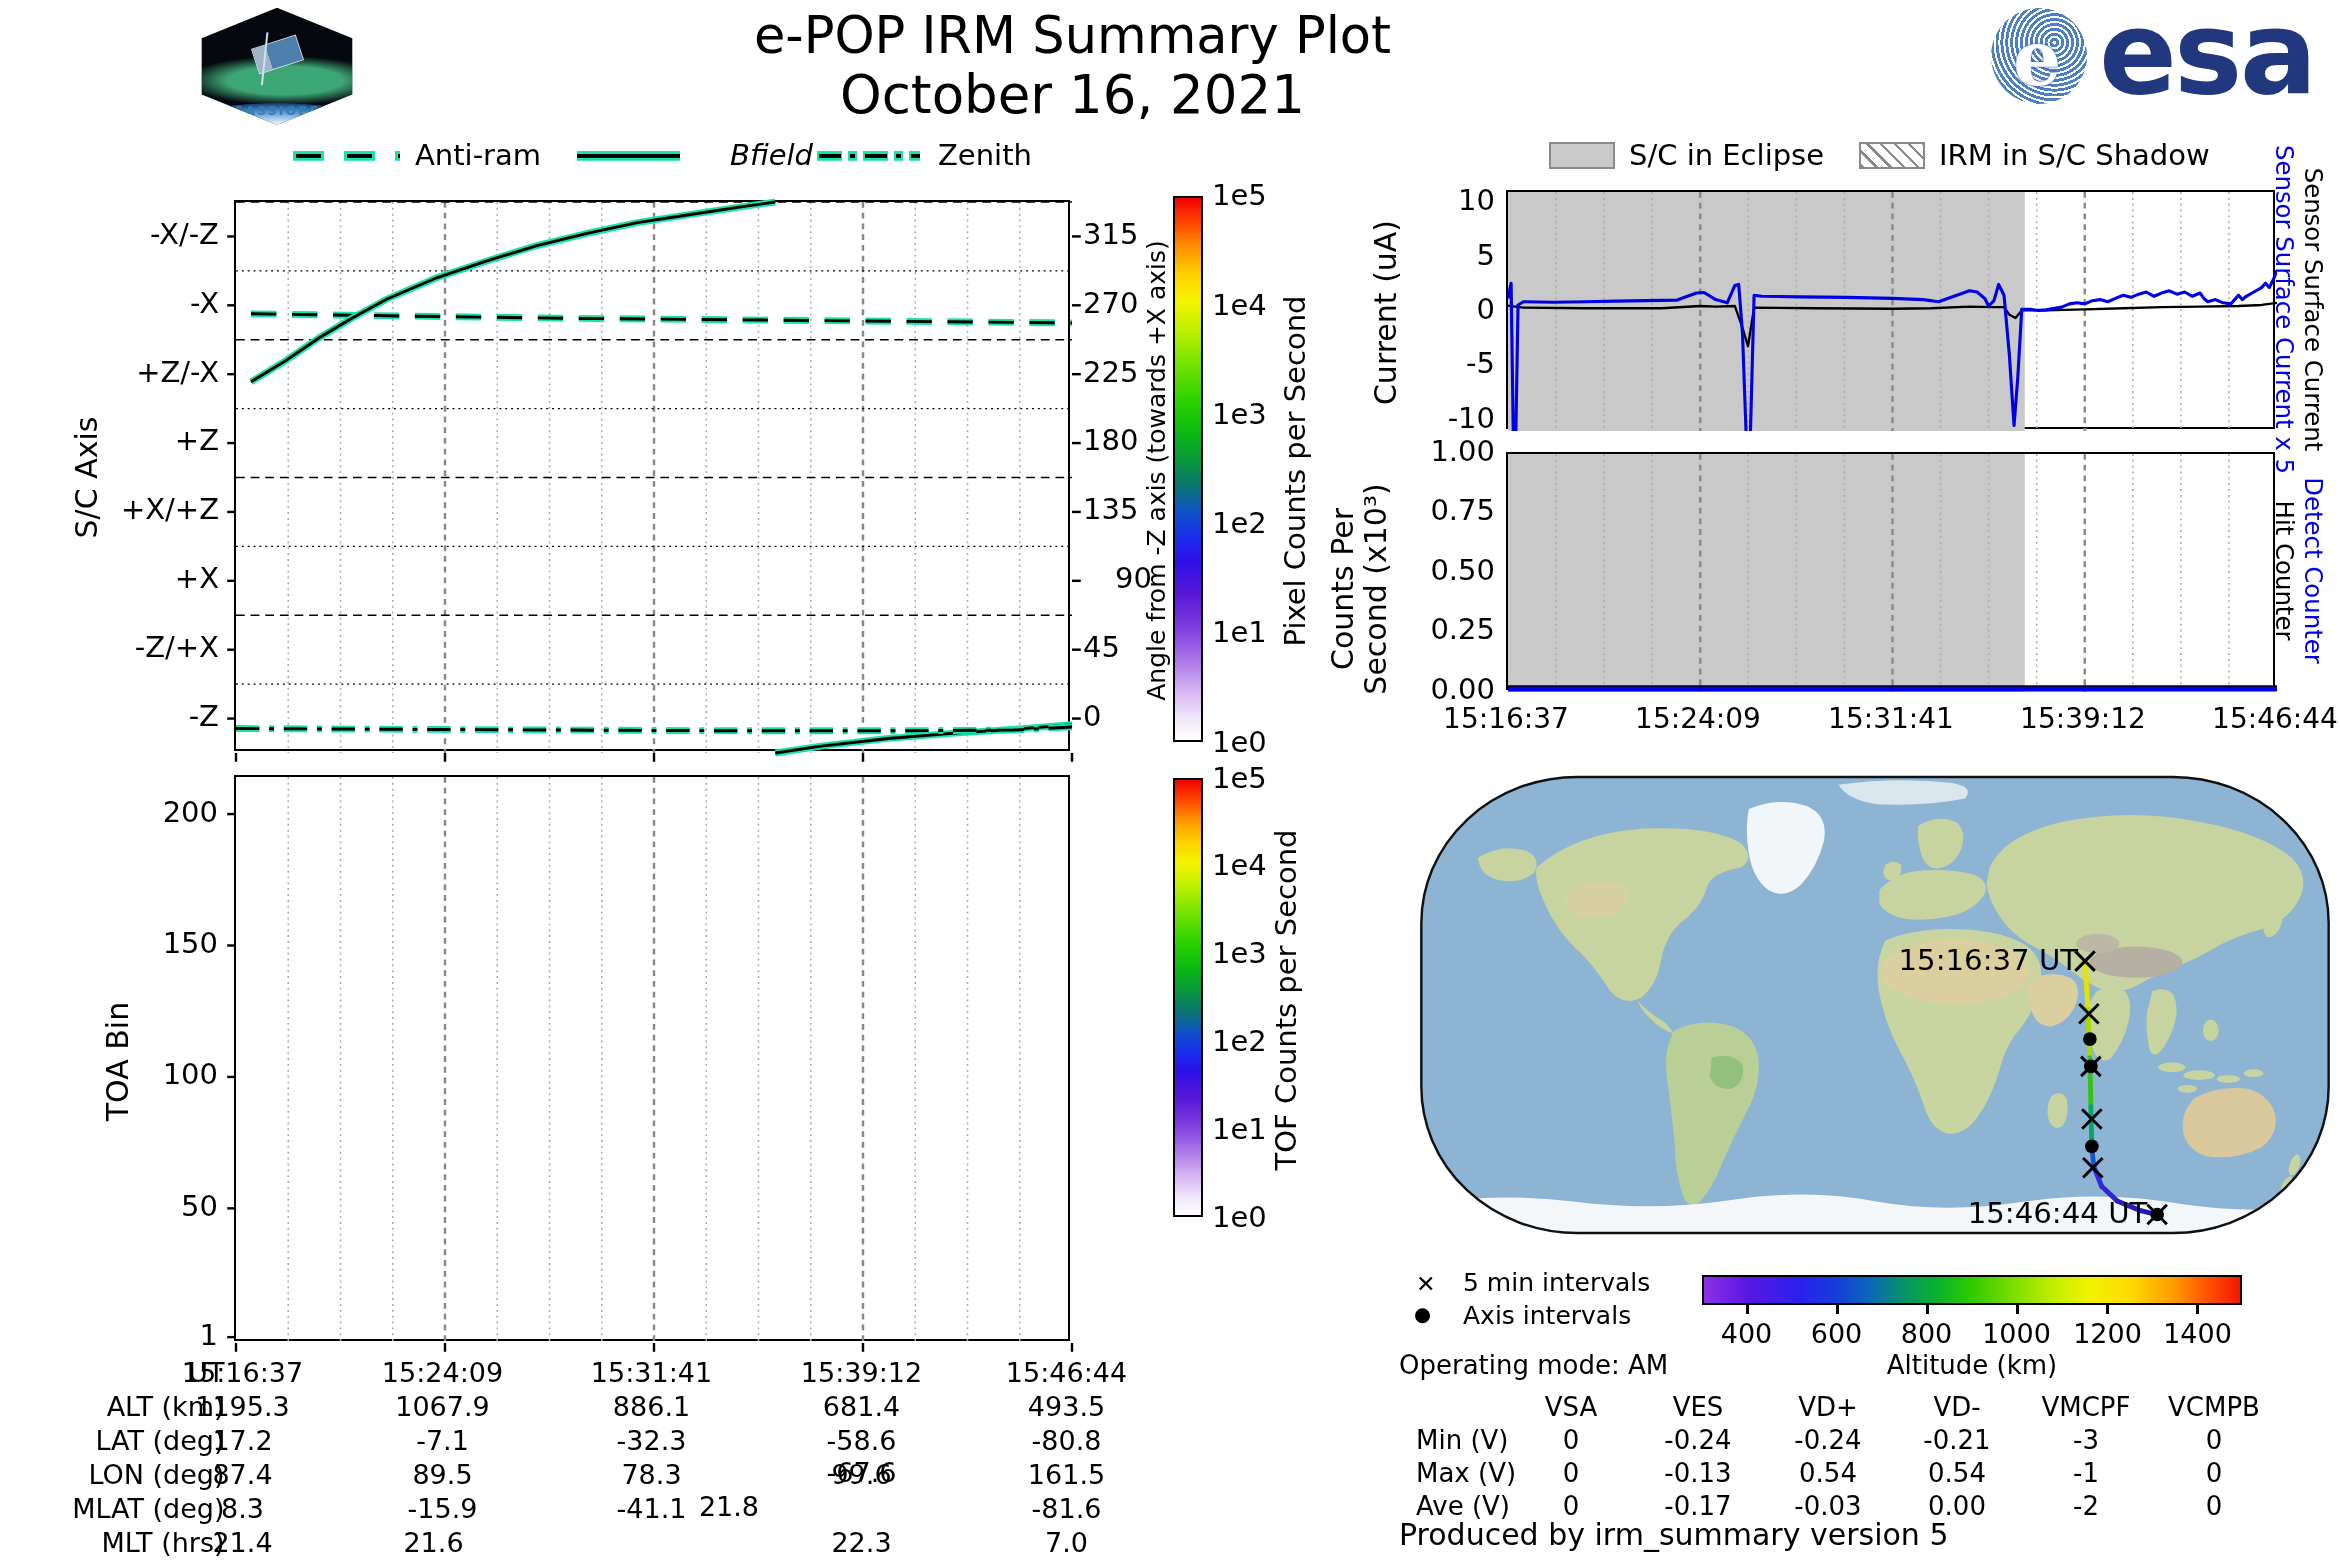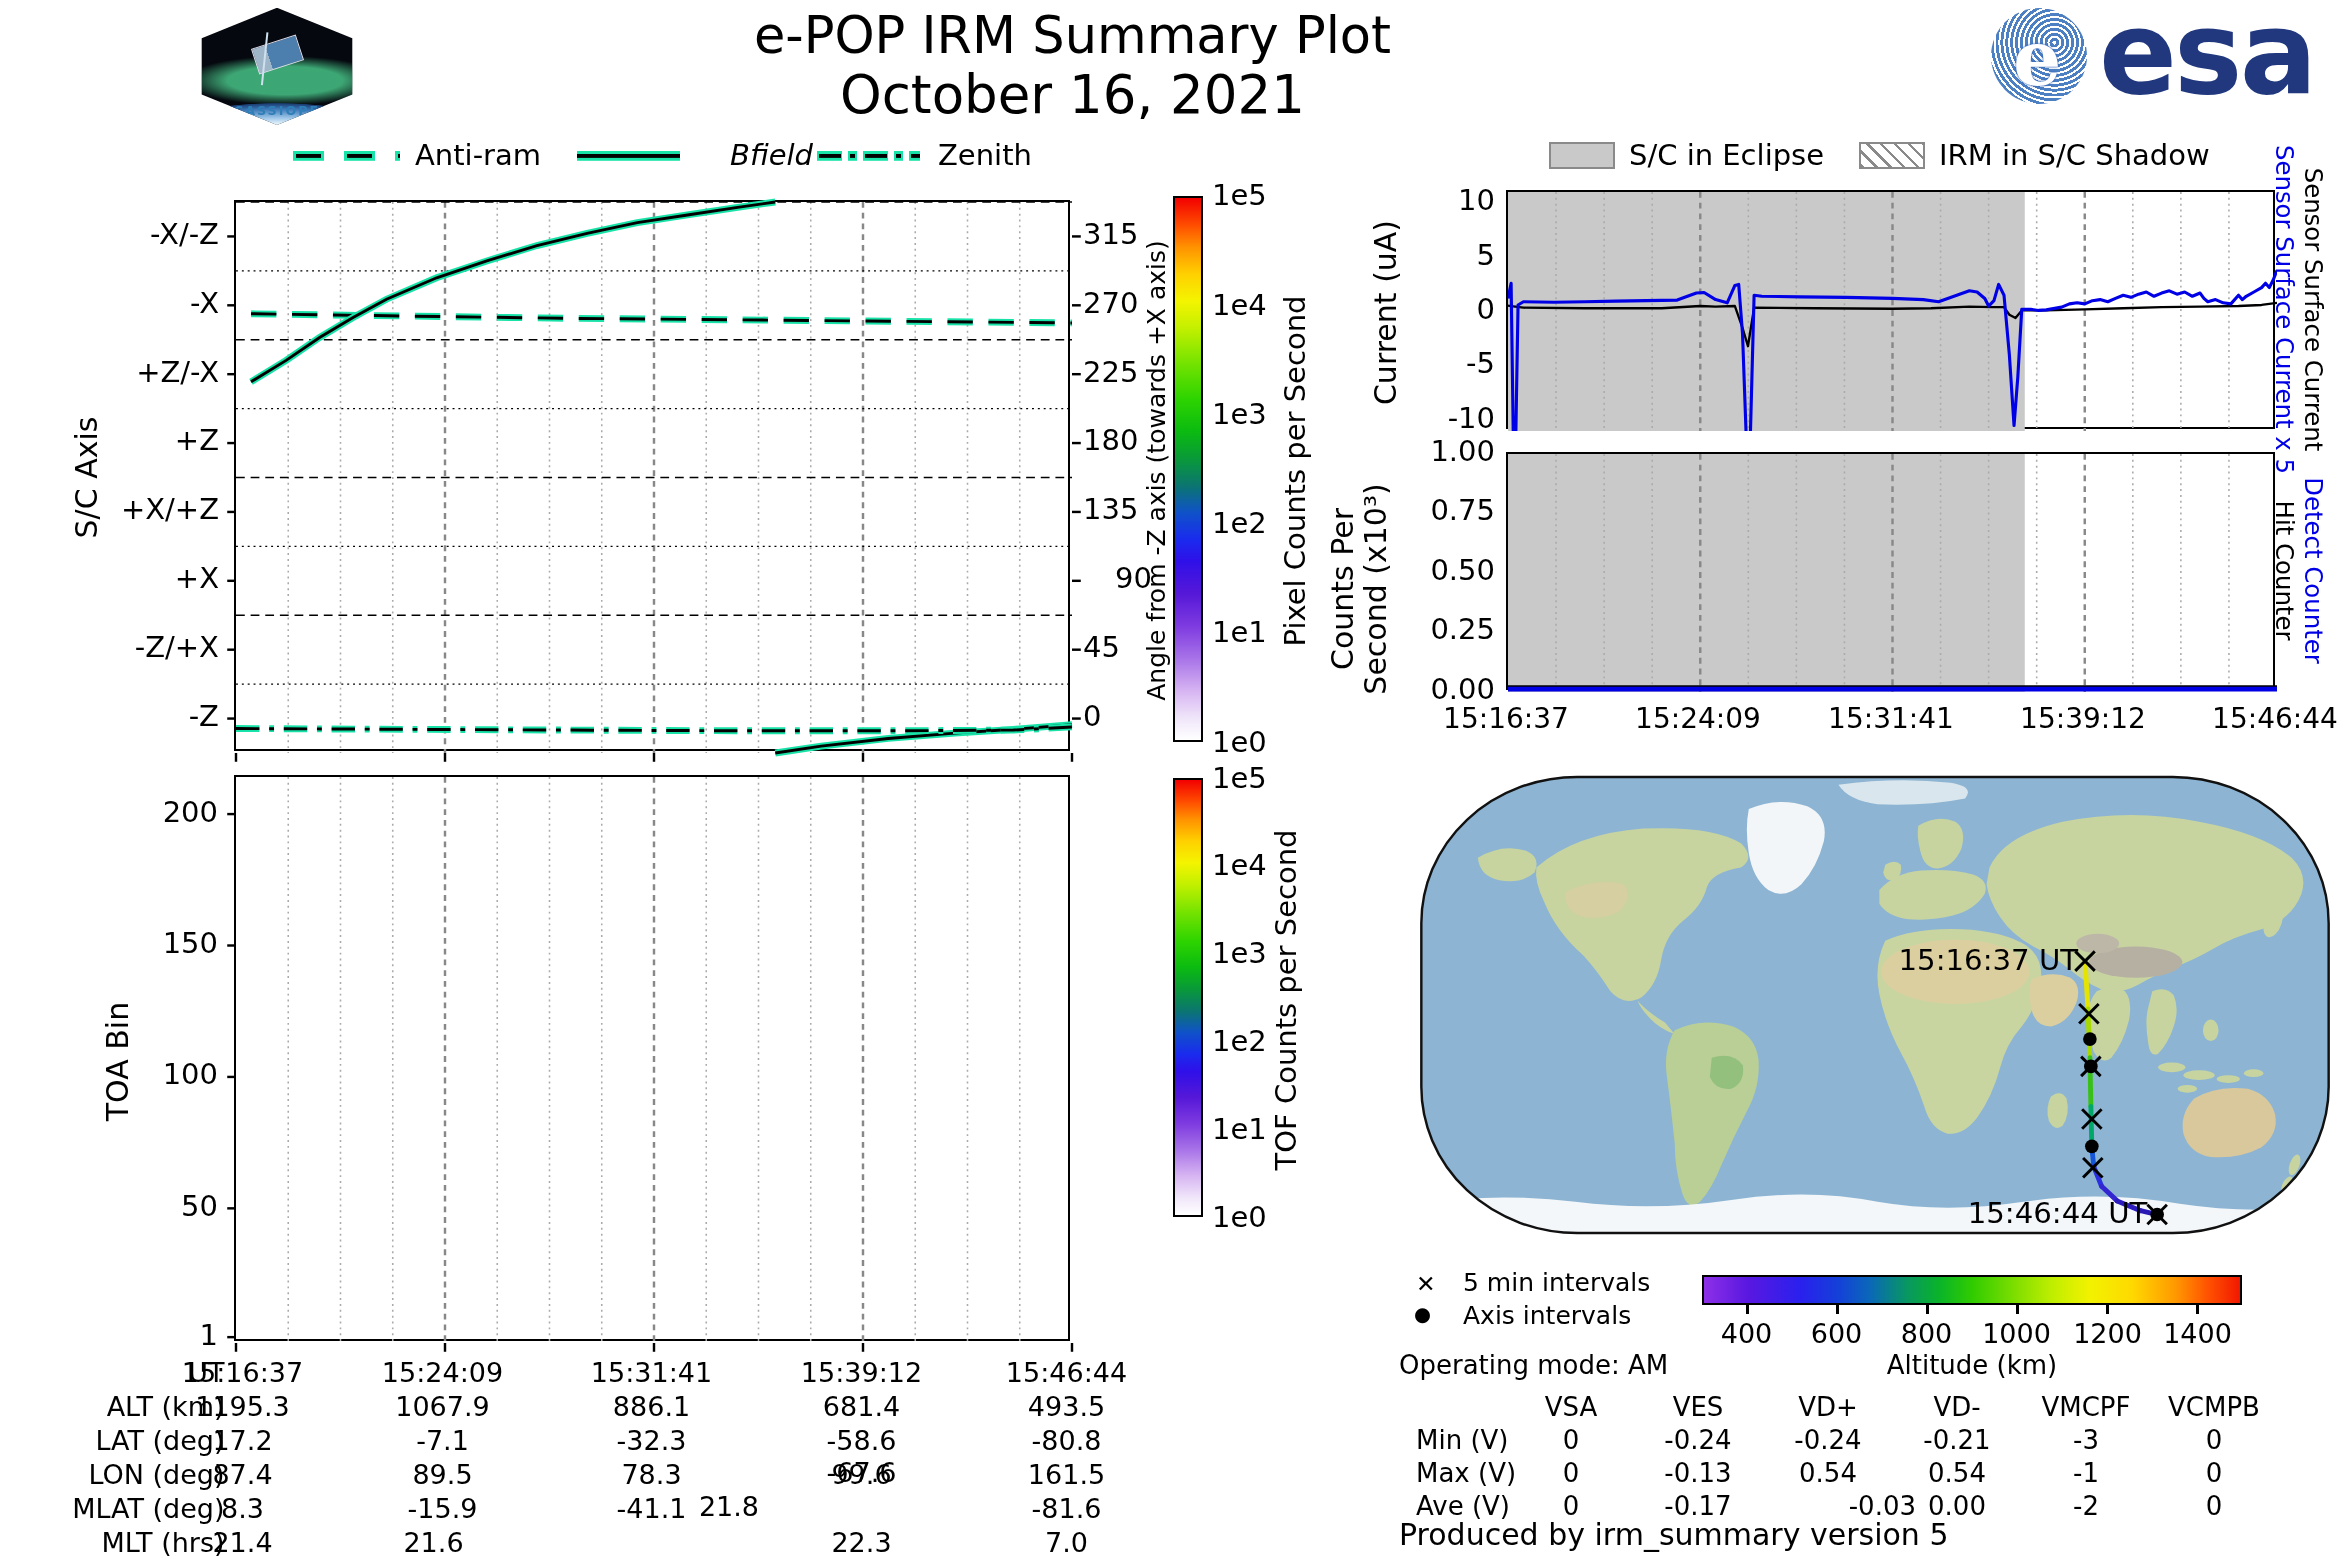--- a/index.html
+++ b/index.html
@@ -476,20 +476,20 @@
       <div class="tbl-cell" style="left: 1416px; top: 1459px; width: 146px; font-size: 26px;">Max (V)</div>
       <div class="tbl-cell c-align" style="left: 1483px; top: 1459px; width: 176px; font-size: 26px;">0</div>
       <div class="tbl-cell c-align" style="left: 1610px; top: 1459px; width: 176px; font-size: 26px;">-0.13</div>
       <div class="tbl-cell c-align" style="left: 1740px; top: 1459px; width: 176px; font-size: 26px;">0.54</div>
       <div class="tbl-cell c-align" style="left: 1869px; top: 1459px; width: 176px; font-size: 26px;">0.54</div>
       <div class="tbl-cell c-align" style="left: 1998px; top: 1459px; width: 176px; font-size: 26px;">-1</div>
       <div class="tbl-cell c-align" style="left: 2126px; top: 1459px; width: 176px; font-size: 26px;">0</div>
       <div class="tbl-cell" style="left: 1416px; top: 1492px; width: 146px; font-size: 26px;">Ave (V)</div>
       <div class="tbl-cell c-align" style="left: 1483px; top: 1492px; width: 176px; font-size: 26px;">0</div>
       <div class="tbl-cell c-align" style="left: 1610px; top: 1492px; width: 176px; font-size: 26px;">-0.17</div>
-      <div class="tbl-cell c-align" style="left: 1740px; top: 1492px; width: 176px; font-size: 26px; text-align: right;">-0.03</div>
+      <div class="tbl-cell c-align" style="left: 1740px; top: 1492px; width: 176px; font-size: 26px;">-0.03</div>
       <div class="tbl-cell c-align" style="left: 1869px; top: 1492px; width: 176px; font-size: 26px;">0.00</div>
       <div class="tbl-cell c-align" style="left: 1998px; top: 1492px; width: 176px; font-size: 26px;">-2</div>
       <div class="tbl-cell c-align" style="left: 2126px; top: 1492px; width: 176px; font-size: 26px;">0</div>
     </div>
   <div class="abs" style="left:1399px;top:1517px;font-size:30px;text-align:center;">Produced by irm_summary version 5</div>
 </div>
 
 
 </body></html>

